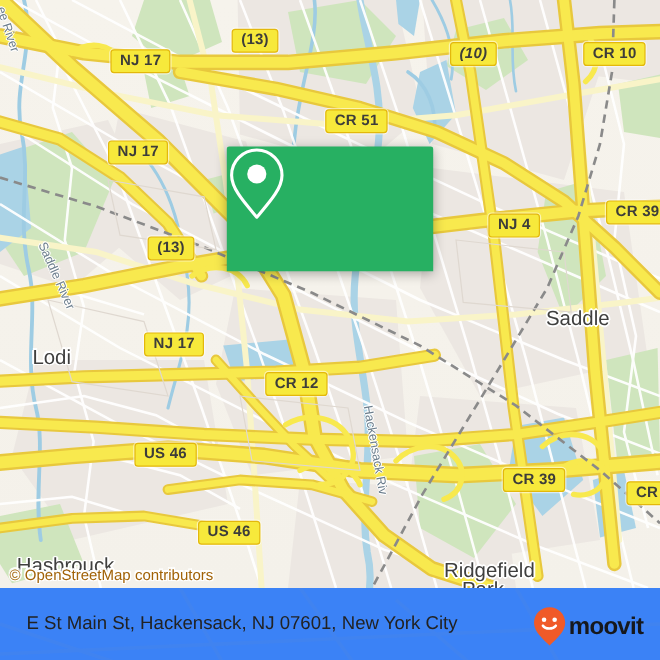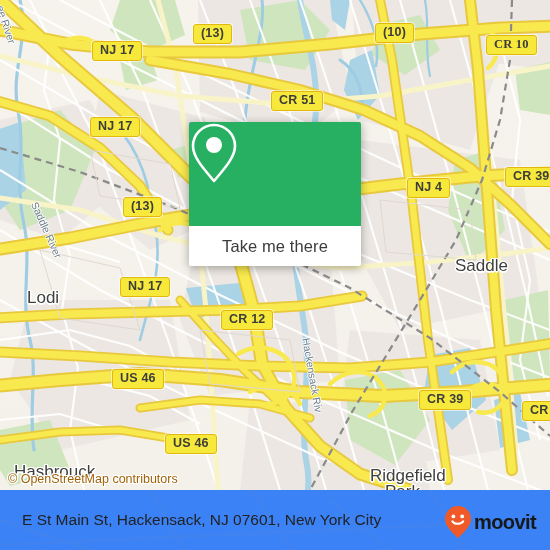--- a/index.html
+++ b/index.html
@@ -270,22 +270,22 @@
     <div class="maplabel place" style="left: 14px; top: 462px;">Hasbrouck</div>
     <div class="maplabel place" style="left: 370px; top: 466px; text-align: center;">Ridgefield</div>
     <div class="maplabel place" style="left: 385px; top: 482px;">Park</div>
 
     <div class="maplabel river" style="left: 40px; top: 200px; transform-origin: left top; transform: rotate(66deg);">Saddle River</div>
     <div class="maplabel river" style="left: 312px; top: 337px; transform-origin: left top; transform: rotate(80deg);">Hackensack Riv</div>
     <div class="maplabel river" style="left: 6px; top: 4px; transform-origin: left top; transform: rotate(72deg);">ee River</div>
 
     <div class="shield" style="left: 92px; top: 41px;">NJ 17</div>
     <div class="shield" style="left: 193px; top: 24px;">(13)</div>
-    <div class="shield" style="left: 375px; top: 23px;">(10)</div>
-    <div class="shield" style="left: 486px; top: 35px; font-family: Liberation Serif, serif;">CR 10</div>
+    <div class="shield" style="left: 375px; top: 35px; font-style: italic;">(10)</div>
+    <div class="shield" style="left: 486px; top: 35px;">CR 10</div>
     <div class="shield" style="left: 271px; top: 91px;">CR 51</div>
     <div class="shield" style="left: 90px; top: 117px;">NJ 17</div>
     <div class="shield" style="left: 407px; top: 178px;">NJ 4</div>
     <div class="shield" style="left: 505px; top: 167px;">CR 39</div>
     <div class="shield" style="left: 123px; top: 197px;">(13)</div>
     <div class="shield" style="left: 120px; top: 277px;">NJ 17</div>
     <div class="shield" style="left: 221px; top: 310px;">CR 12</div>
     <div class="shield" style="left: 112px; top: 369px;">US 46</div>
     <div class="shield" style="left: 419px; top: 390px;">CR 39</div>
     <div class="shield" style="left: 522px; top: 401px;">CR 1</div>
@@ -293,23 +293,20 @@
 
     <div id="attrib">© OpenStreetMap contributors</div>
 
     <div id="popup">
       <div id="popup-top">
         <svg width="50" height="62" viewBox="0 0 50 62">
           <path d="M25 3 C13.4 3 4 12.4 4 24 C4 35 14 46 25 59 C36 46 46 35 46 24 C46 12.4 36.6 3 25 3 Z" fill="none" stroke="#ffffff" stroke-width="2.6" stroke-linejoin="round"></path>
           <circle cx="25" cy="23" r="8" fill="#ffffff"></circle>
         </svg>
       </div>
-      <div id="popup-bottom">
-        <span id="popup-label">Take me there</span>
-      </div>
     </div>
     <div id="popup-tail"></div>
   </div>
 
   <div id="bottombar">
     <svg id="bottombar-watermark" viewBox="0 0 550 550">
       <g fill="none" stroke="#999" stroke-width="3">
         <path d="M0,520 L120,560"></path>
         <path d="M150,490 L190,560"></path>
         <path d="M250,490 L300,560"></path>

